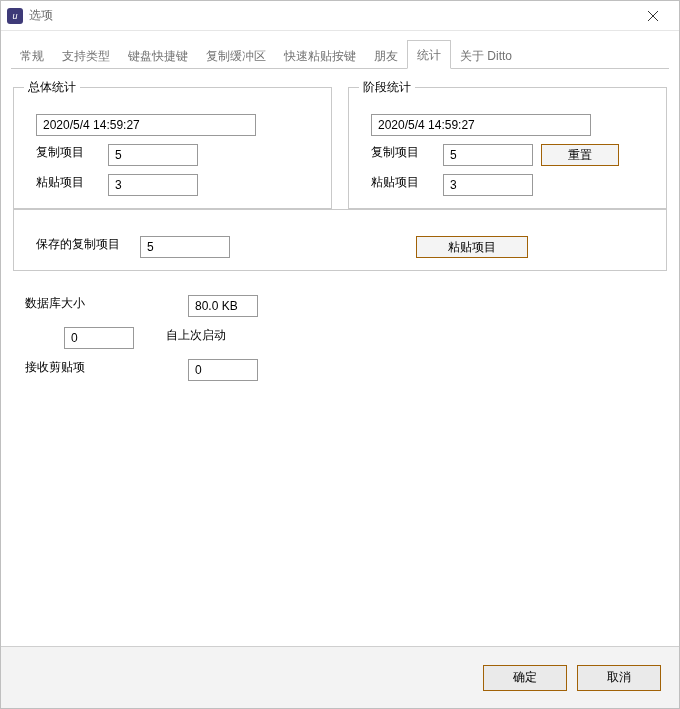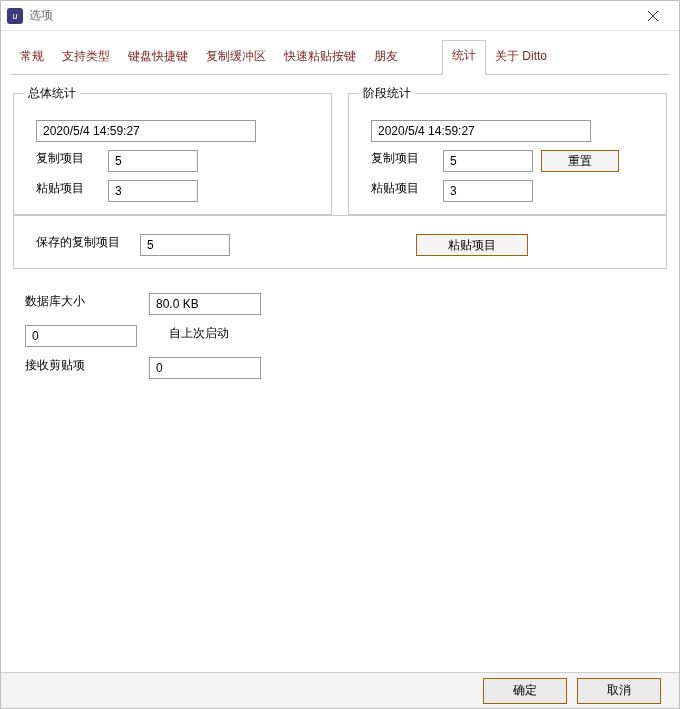--- a/index.html
+++ b/index.html
@@ -60,34 +60,33 @@
   .tab-area {
     padding: 8px 10px 0 10px;
   }
   .tabstrip {
     display: flex;
     align-items: flex-end;
     position: relative;
     border-bottom: 1px solid #c9c9c9;
   }
   .tab {
-    padding: 6px 9px 10px 9px;
-    color: #7f1d1d;
+    padding: 6px 9px 4px 9px;
+    color: #737373;
     font-size: 12px;
     background: transparent;
     cursor: default;
     position: relative;
     bottom: -1px;
   }
   .tab.active {
     background: #fff;
     border: 1px solid #c9c9c9;
     border-bottom: 1px solid #fff;
     border-radius: 0;
-    margin-left: 35px;
   }
 
   .tab-content {
     flex: 1;
     padding: 10px 12px 0 12px;
     position: relative;
   }
 
   fieldset {
     border: 1px solid #c9c9c9;
@@ -106,41 +105,41 @@
   }
   .row2 > fieldset { flex: 1; }
 
   .field-row {
     display: flex;
     align-items: flex-start;
     gap: 8px;
     margin-top: 8px;
     padding-left: 12px;
   }
-  .field-row:first-child { margin-top: 8px; }
+  .field-row:first-child { margin-top: 16px; }
 
   .lbl { width: 64px; color: #000; }
   .lbl-wide { width: 96px; color: #000; }
   .lbl-x { width: 116px; color: #000; }
 
   input.txt {
     border: 1px solid #999;
     background: #fff;
     font: inherit;
     padding: 3px 6px;
     height: 22px;
     color: #000;
     outline: none;
   }
 
   .date-input { width: 220px; }
   .num-input { width: 90px; }
   .save-num { width: 90px; }
   .startup-input { width: 280px; }
-  .small-input { width: 112px; }
+  .small-input { width: 70px; margin-left: 39px; }
 
   .btn {
     border: 1px solid #a16207;
     background: #f4f4f4;
     padding: 3px 0;
     height: 22px;
     min-width: 78px;
     text-align: center;
     font: inherit;
     cursor: default;
@@ -151,21 +150,21 @@
 
   .save-section {
     margin-bottom: 24px;
   }
   .save-section .btn { min-width: 112px; }
 
   .info-section .field-row { margin-top: 10px; }
   .note-right { margin-left: 24px; color: #000; }
 
   .button-bar {
-    height: 36px;
+    height: 62px;
     background: #f3f3f3;
     border-top: 1px solid #cfcfcf;
     display: flex;
     justify-content: flex-end;
     align-items: center;
     padding-right: 18px;
     gap: 10px;
   }
   .button-bar .btn {
     min-width: 84px;

